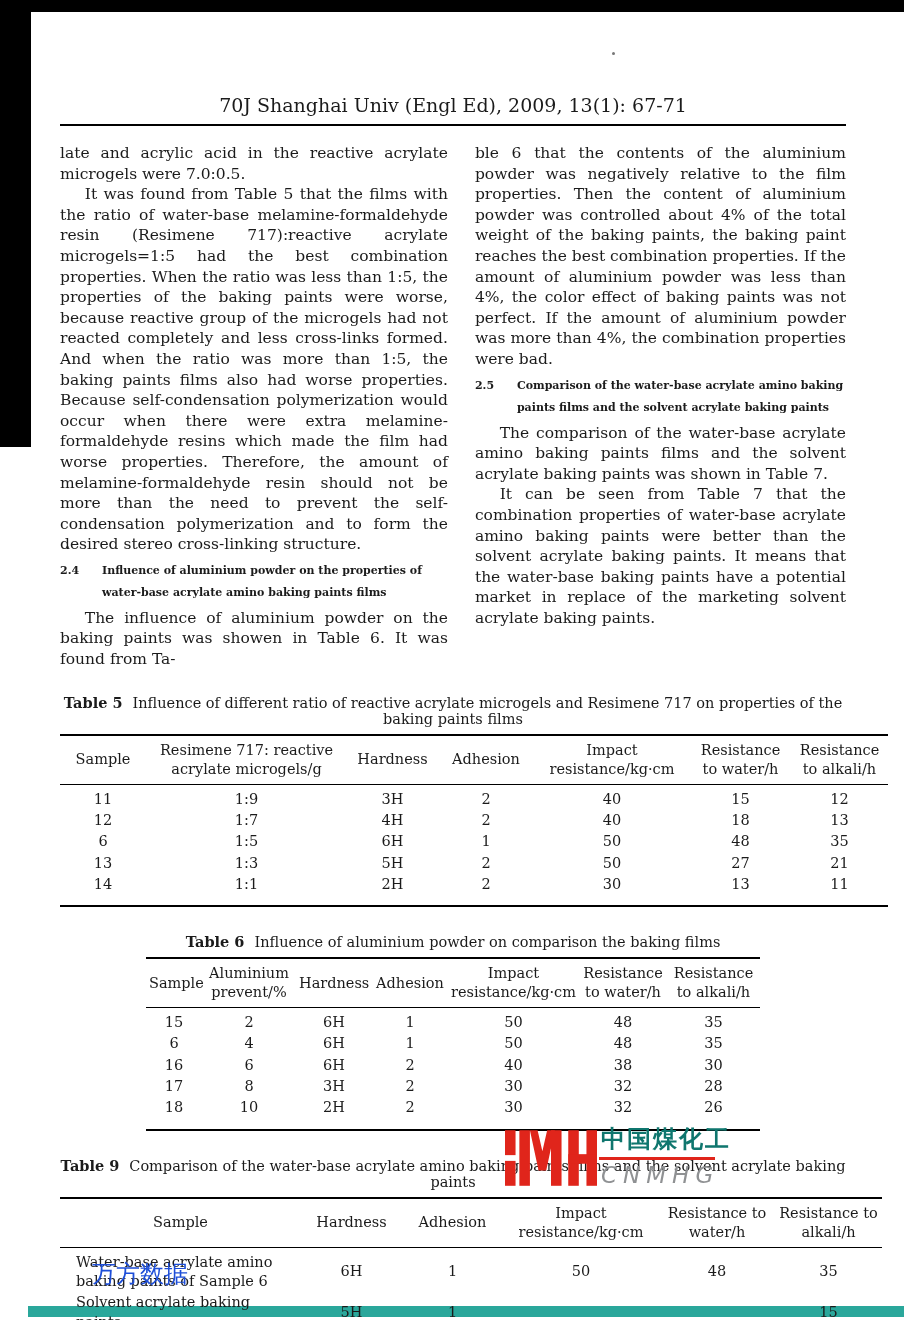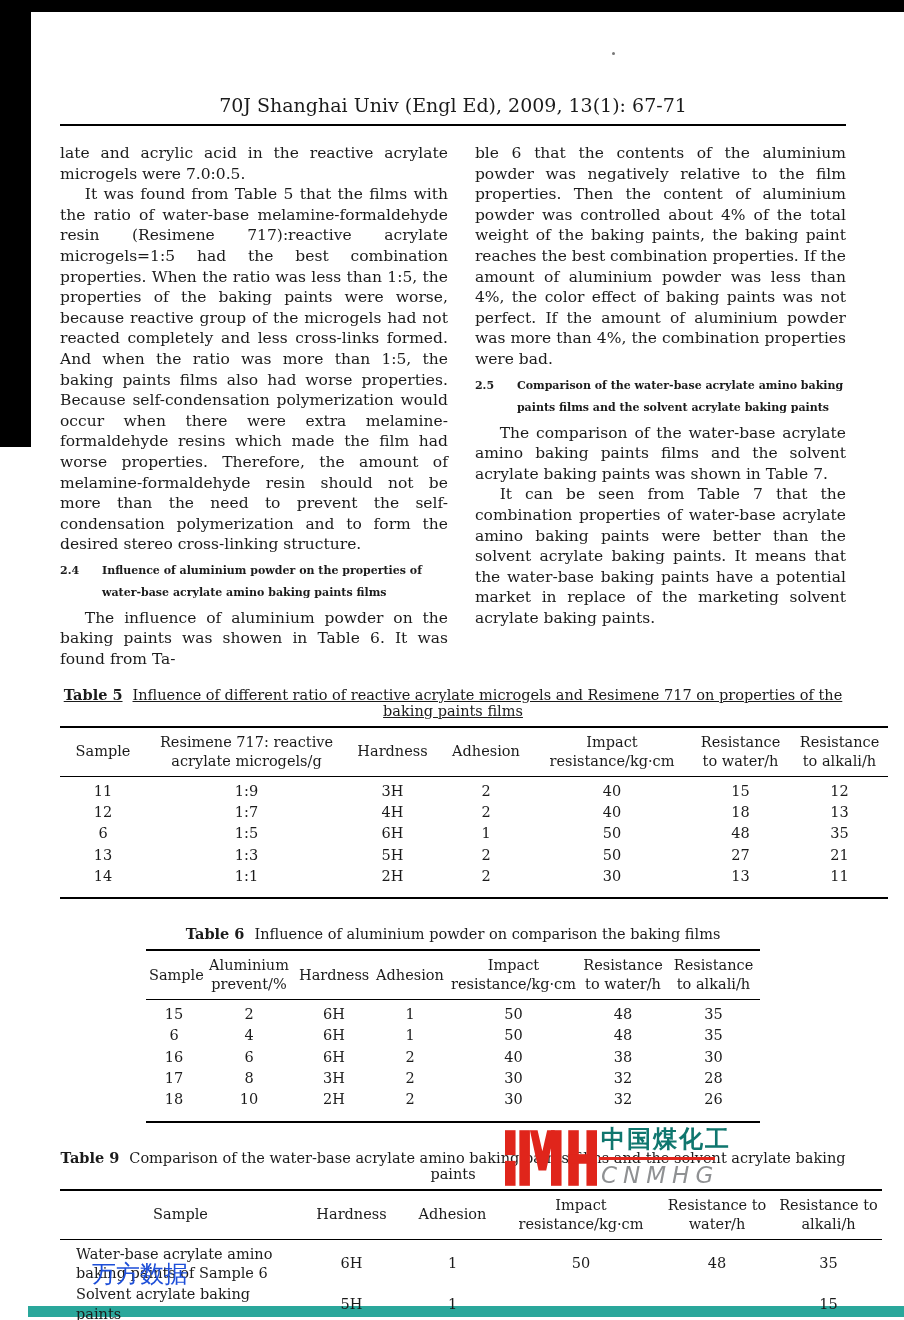--- a/index.html
+++ b/index.html
@@ -23,21 +23,21 @@
   .cols p { margin:0; text-align:justify; font-size:15.5px; line-height:20.6px; }
   .indent { text-indent:1.6em; }
 
   .sechead { display:flex; font-weight:bold; font-size:11px; line-height:22.5px;
              margin:5px 0 3px 0; }
   .sechead .num { width:42px; flex:none; }
   .sechead .txt { flex:1; }
 
   .tablecap { text-align:center; font-size:14.5px; margin:0 0 7px 0; }
   .tablecap b { margin-right:10px; }
-  .cap5 { margin-top:16px;text-decoration:underline; }
+  .cap5 { margin-top:24px; }
   .cap6 { margin-top:26px; }
   .cap7 { margin-top:26px; }
 
   table { border-collapse:collapse; font-size:14.5px; table-layout:fixed;
           border-top:2.6px solid #000; border-bottom:2.6px solid #000; }
   thead th { font-weight:normal; border-bottom:1.6px solid #000; padding:5px 3px;
              line-height:19px; vertical-align:middle; text-align:center; }
   tbody td { text-align:center; padding:1px 3px; line-height:19.3px; vertical-align:middle; }
   tbody tr:first-child td { padding-top:5px; }
   tbody tr:last-child td  { padding-bottom:11px; }

